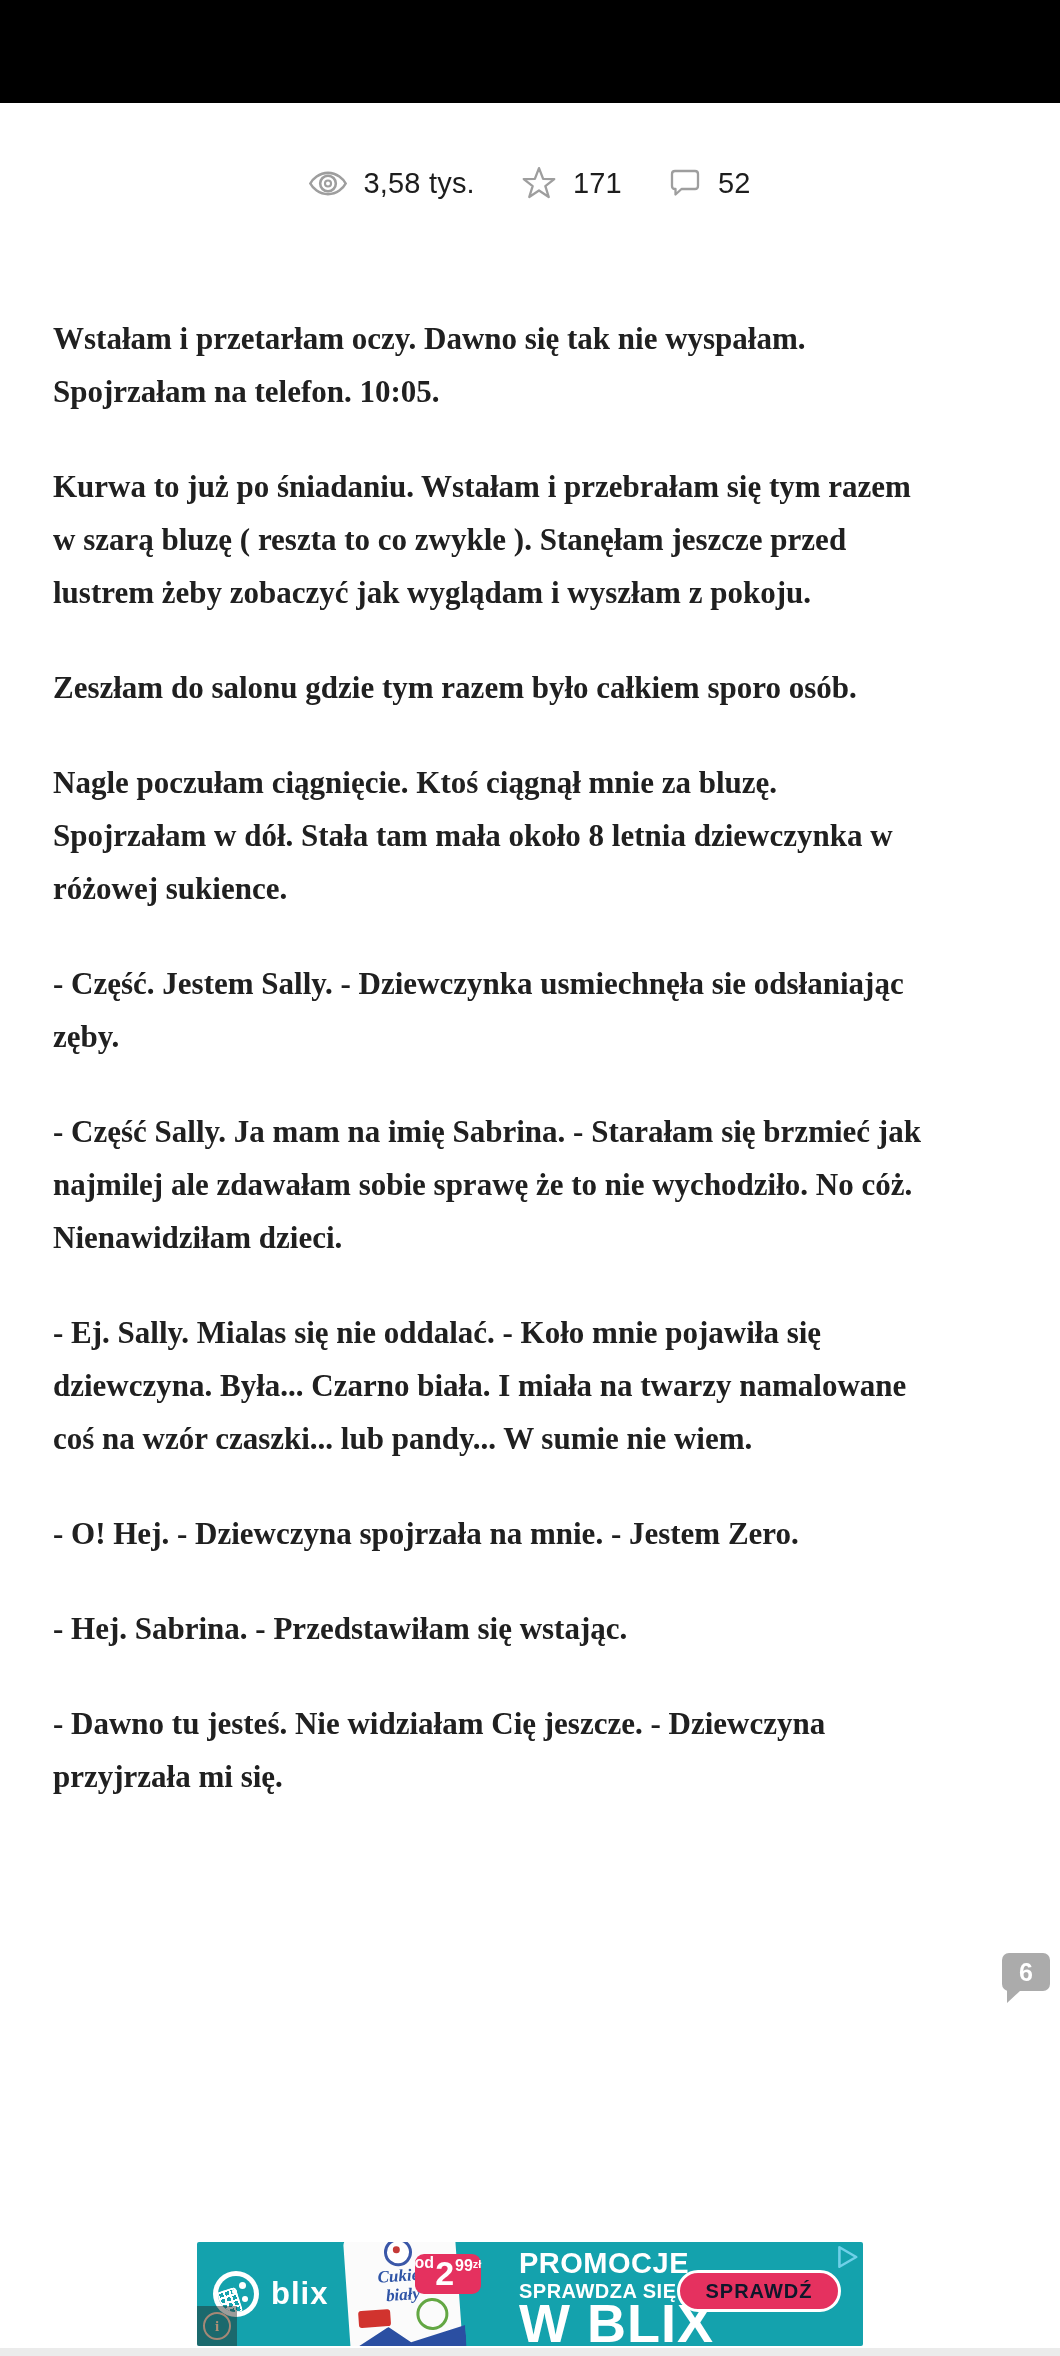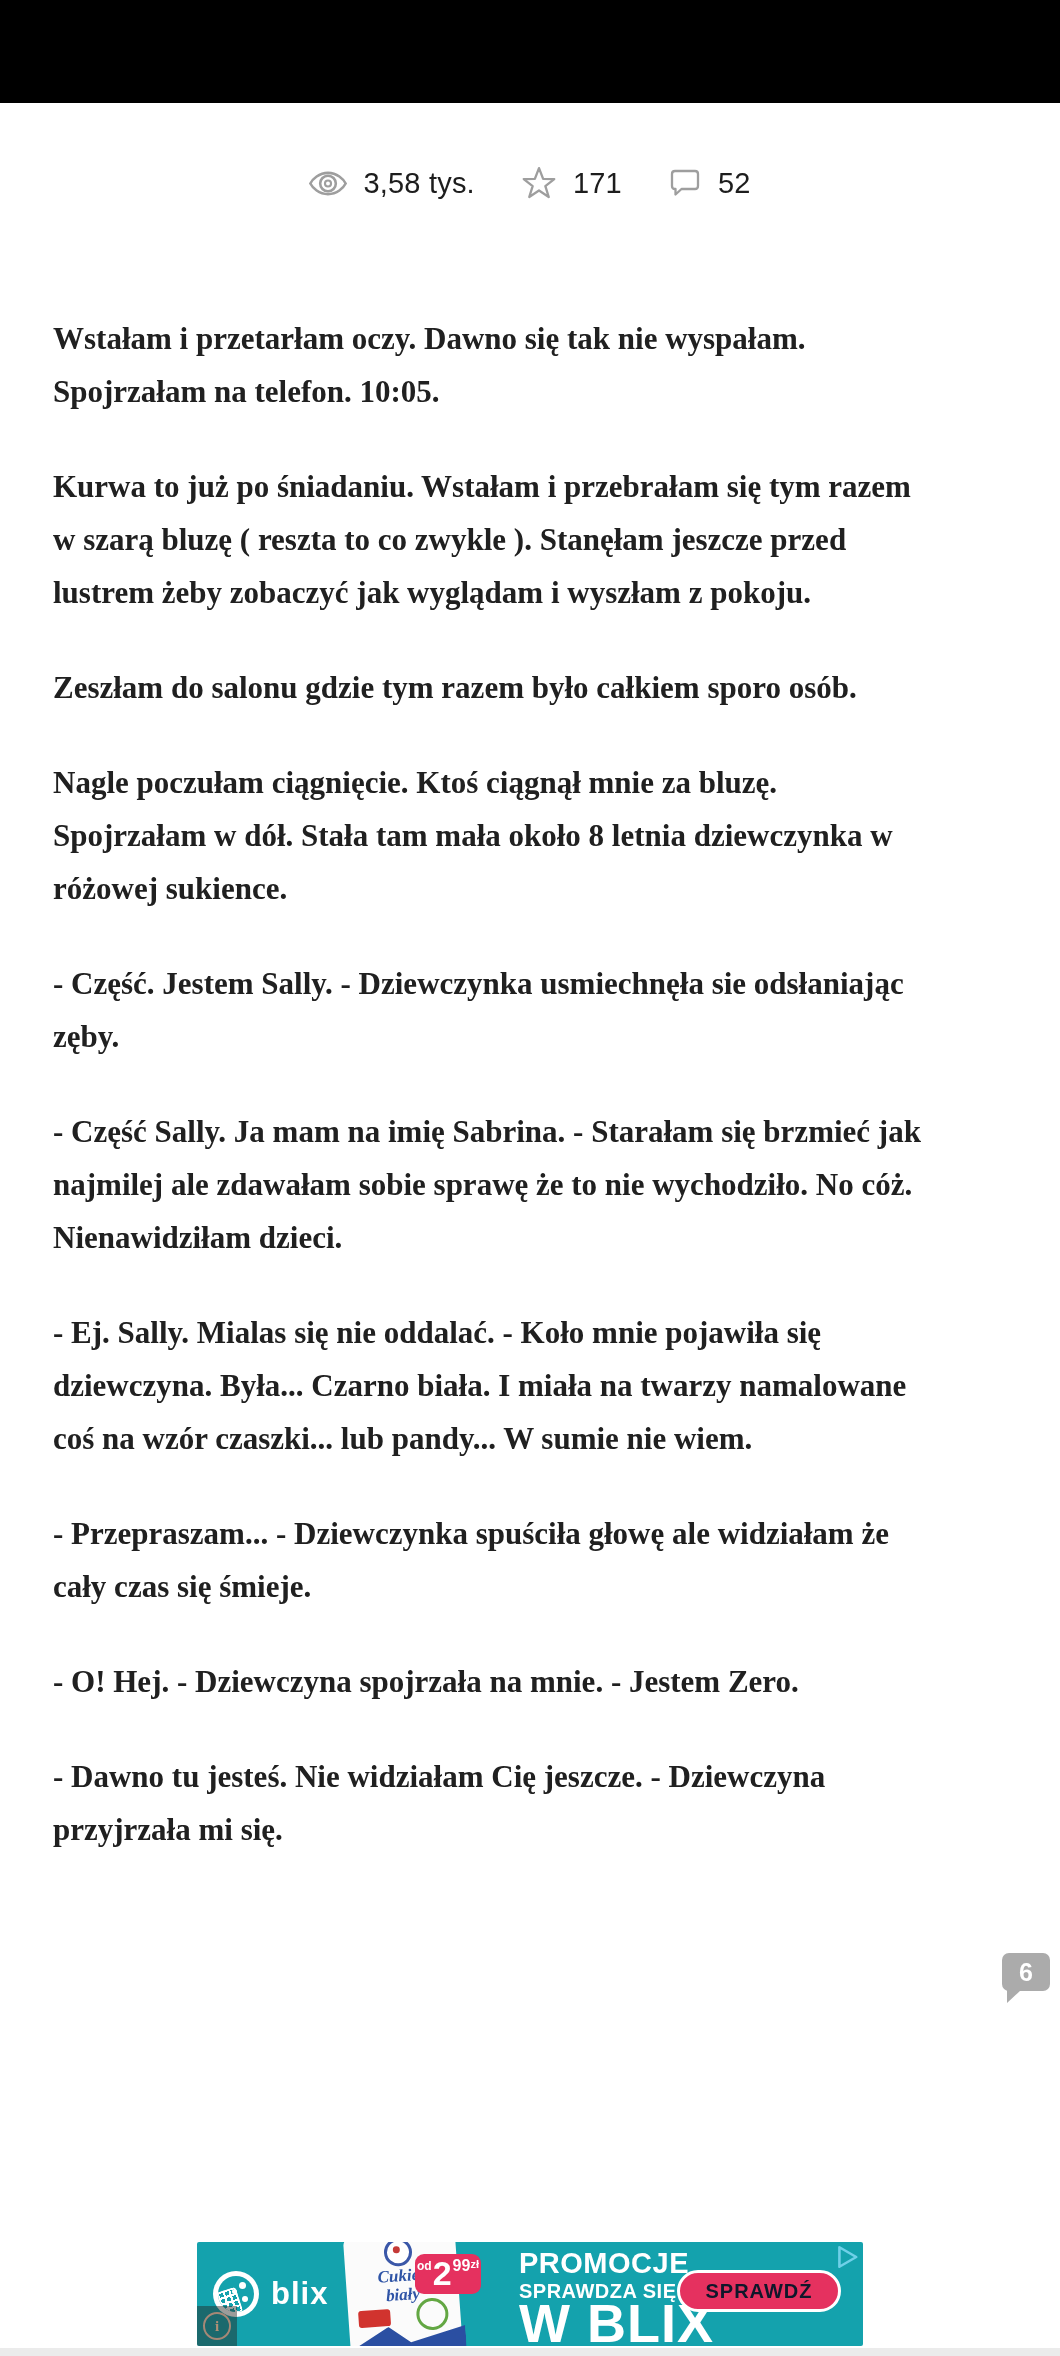--- a/index.html
+++ b/index.html
@@ -45,21 +45,21 @@
   .bag .pname{position:absolute;left:0;top:32px;width:100%;text-align:center;
        font-family:"Liberation Serif","DejaVu Serif",serif;font-style:italic;font-weight:bold;
        color:#2f54a6;font-size:17px;line-height:19px;}
   .bag .rlabel{position:absolute;left:10px;top:74px;width:32px;height:17px;background:#d1332e;border-radius:3px;}
   .bag .gring{position:absolute;right:12px;top:66px;width:26px;height:26px;border:3px solid #63a743;border-radius:50%;}
   .bag::after{content:"";position:absolute;left:-4px;right:-4px;bottom:-10px;height:40px;background:#2b4fa2;
        clip-path:polygon(0 60%,36% 0,54% 42%,100% 8%,100% 100%,0 100%);}
   
   .price{position:absolute;left:218px;top:12px;width:66px;height:40px;background:#e5315f;border-radius:9px;
        display:flex;align-items:flex-start;justify-content:center;color:#ffffff;}
-  .price .od{font-size:12px;font-weight:bold;margin-top:5px;}
+  .price .od{font-size:16px;font-weight:bold;}
   .price .big{font-size:34px;font-weight:800;line-height:38px;margin:0 1px;}
   .price .col{display:flex;flex-direction:row;align-items:flex-start;margin-top:4px;}
   .price .sup{font-size:16px;font-weight:800;line-height:15px;}
   .price .zl{font-size:11px;font-weight:bold;line-height:12px;}
   
   .headline{position:absolute;left:322px;top:6px;color:#ffffff;font-weight:800;}
   .headline .l1{font-size:29px;line-height:31px;letter-spacing:.5px;}
   .headline .l2{font-size:20px;line-height:24px;letter-spacing:.5px;}
   .headline .l3{font-size:54px;line-height:40px;letter-spacing:1px;}
   
@@ -114,22 +114,22 @@
   </div>
 
   <article class="story">
       <p>Wstałam i przetarłam oczy. Dawno się tak nie wyspałam. Spojrzałam na telefon. 10:05.</p>
       <p>Kurwa to już po śniadaniu. Wstałam i przebrałam się tym razem w szarą bluzę ( reszta to co zwykle ). Stanęłam jeszcze przed lustrem żeby zobaczyć jak wyglądam i wyszłam z pokoju.</p>
       <p>Zeszłam do salonu gdzie tym razem było całkiem sporo osób.</p>
       <p>Nagle poczułam ciągnięcie. Ktoś ciągnął mnie za bluzę. Spojrzałam w dół. Stała tam mała około 8 letnia dziewczynka w różowej sukience.</p>
       <p>- Część. Jestem Sally. - Dziewczynka usmiechnęła sie odsłaniając zęby.</p>
       <p>- Część Sally. Ja mam na imię Sabrina. - Starałam się brzmieć jak najmilej ale zdawałam sobie sprawę że to nie wychodziło. No cóż. Nienawidziłam dzieci.</p>
       <p>- Ej. Sally. Mialas się nie oddalać. - Koło mnie pojawiła się dziewczyna. Była... Czarno biała. I miała na twarzy namalowane coś na wzór czaszki... lub pandy... W sumie nie wiem.</p>
-      <p>- Przepraszam... - Dziewczynka spuściła głowę ale widziałam że cały czas się śmieje.</p>
       <p>- O! Hej.  - Dziewczyna spojrzała na mnie. - Jestem Zero.</p>
+      <p>- Hej. Sabrina. - Przedstawiłam się wstając.</p>
       <p>- Dawno tu jesteś. Nie widziałam Cię jeszcze. - Dziewczyna przyjrzała mi się.</p>
     </article>
 
   <div class="cbadge">
     <span class="n">6</span>
     <span class="tail"></span>
   </div>
 
   <div class="ad">
     <div class="ad-logo">

